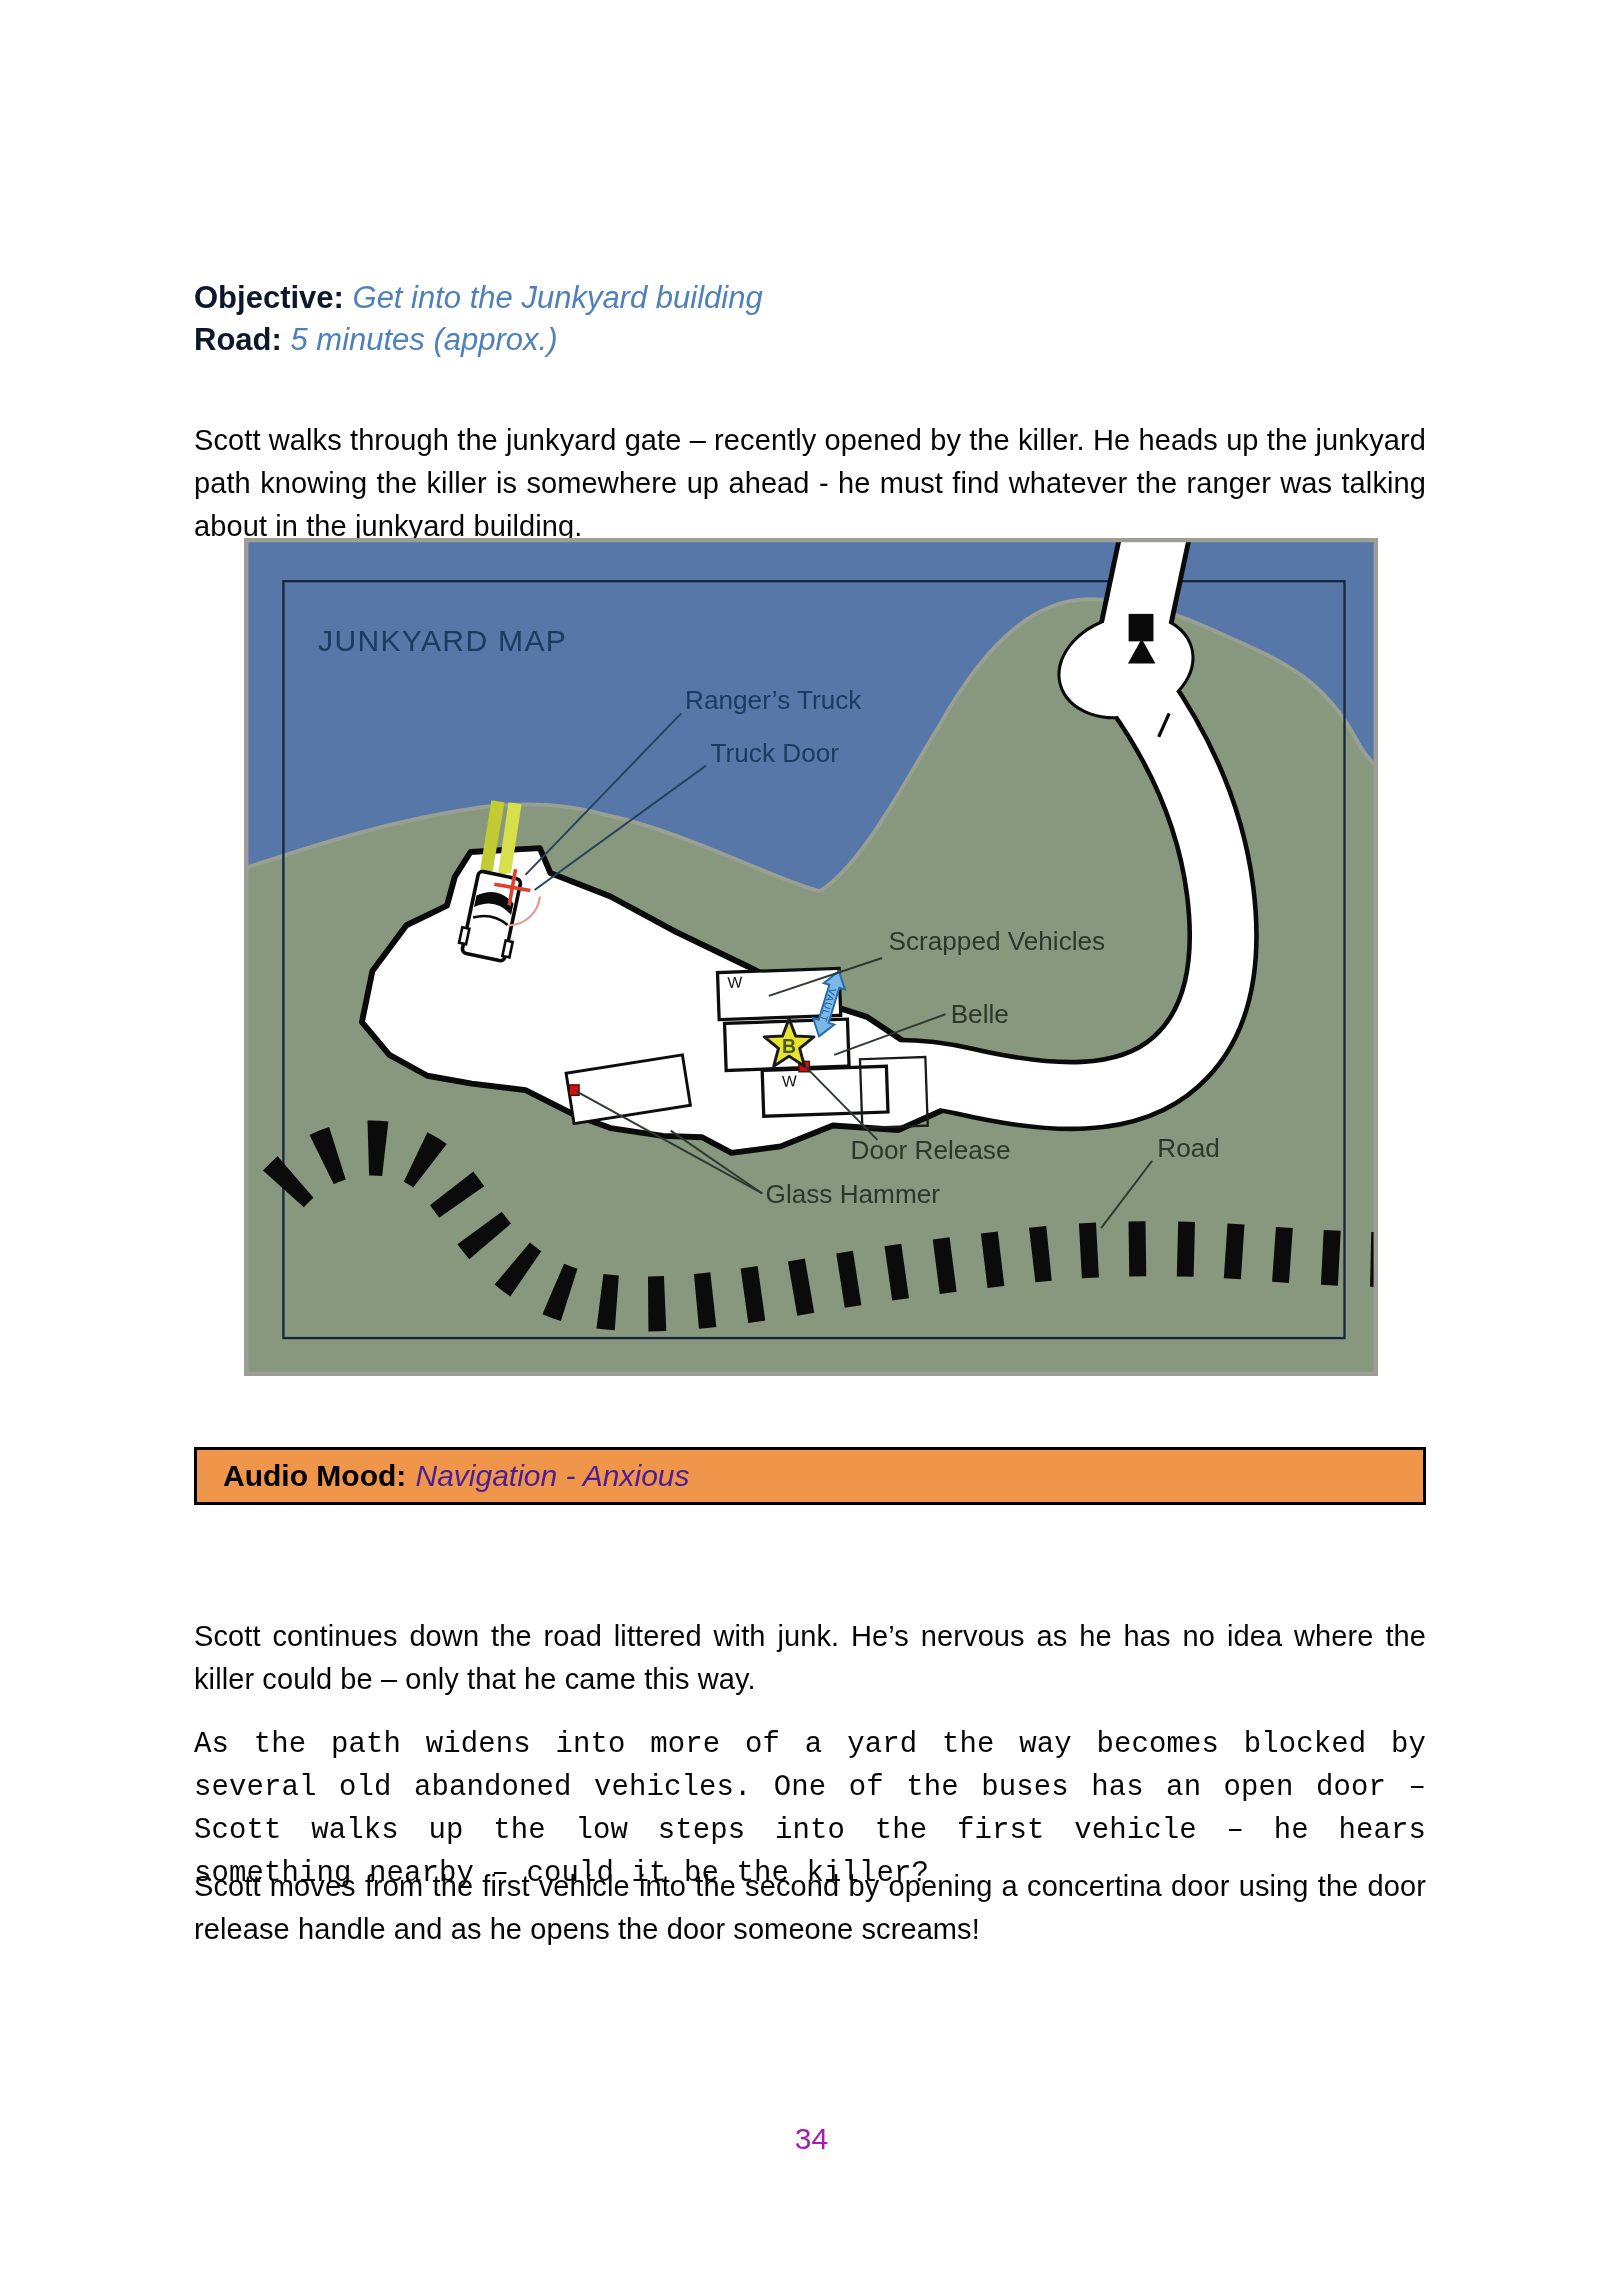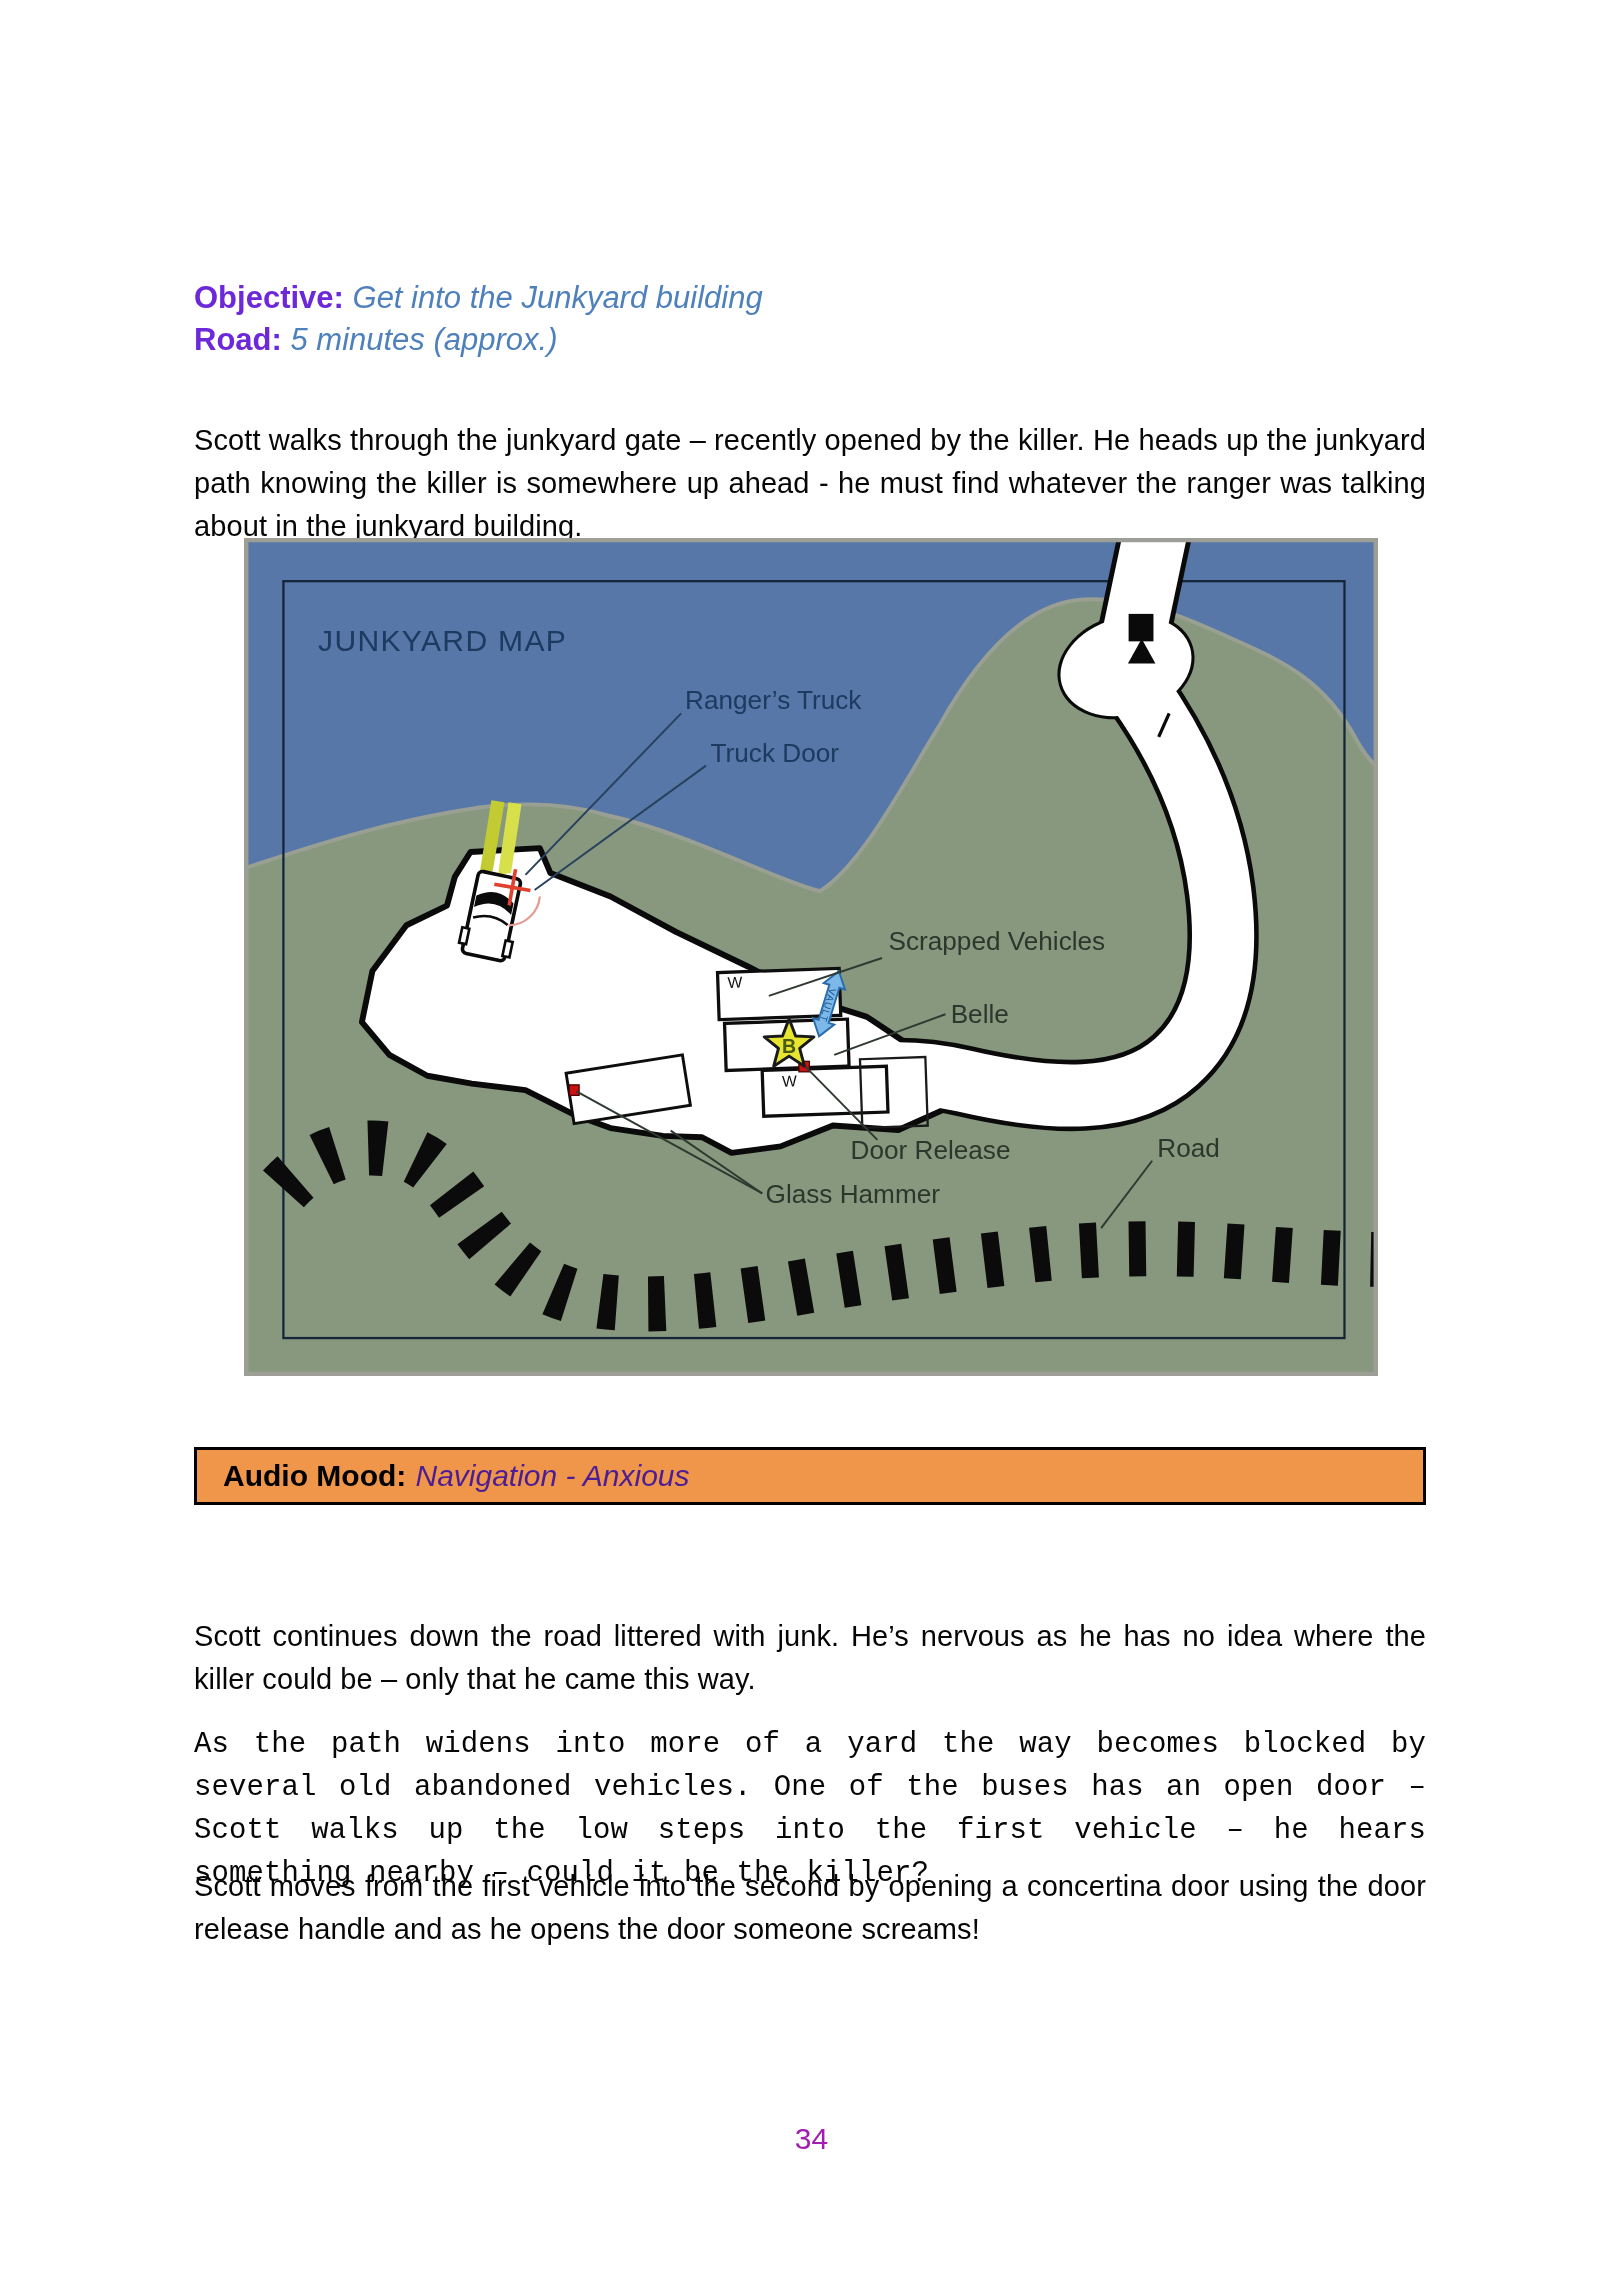--- a/index.html
+++ b/index.html
@@ -6,21 +6,21 @@
   .page {
     position:relative; width:1623px; height:2295px; background:#ffffff;
     font-family:"Liberation Sans", sans-serif; color:#000; overflow:hidden;
     margin:0 auto;
   }
   .title { position:absolute; left:194px; top:204px; font-size:48px; white-space:nowrap; }
   .t-dark { color:#17365D; font-weight:bold; }
   .t-blue { color:#4E80BC; font-weight:normal; }
   .t-italic { font-style:italic; }
   .meta { position:absolute; left:194px; top:277px; font-size:31px; line-height:42px; }
-  .meta .lbl { color:#6d28d9; font-weight:bold; }
+  .meta .lbl { color:#0f172a; font-weight:bold; }
   .meta .val { color:#4E80BC; font-style:italic; }
   .para {
     position:absolute; left:194px; width:1232px; font-size:29px; line-height:43px;
     text-align:justify; color:#060606; letter-spacing:0.1px;
   }
   #para1 { top:390px; }
   #para2 { top:1586px; }
   #para3 { top:1694px;font-family:Liberation Mono, monospace; }
   #para4 { top:1836px; }
   .map-wrap { position:absolute; left:244px; top:538px; width:1134px; height:838px; }

